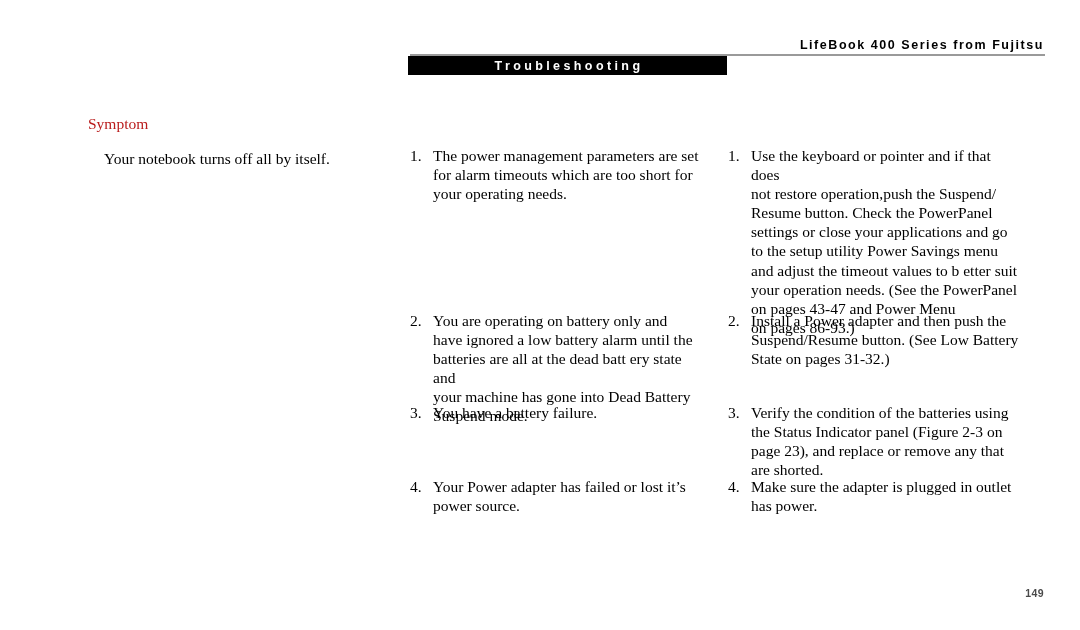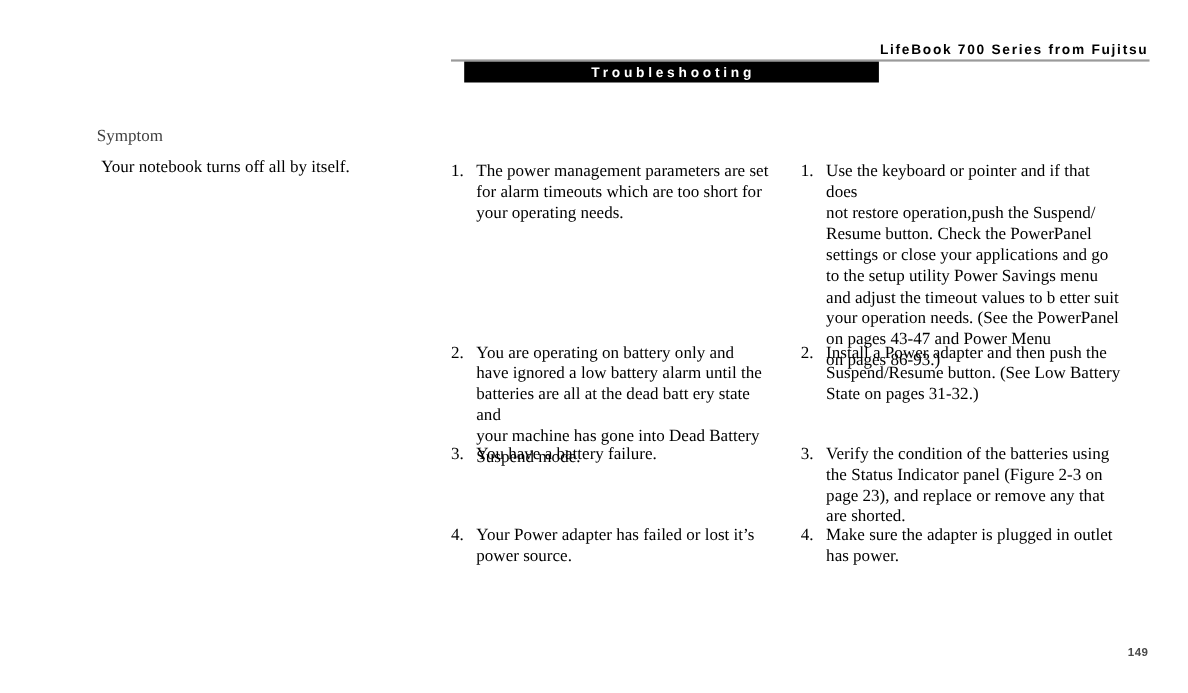--- a/index.html
+++ b/index.html
@@ -40,23 +40,23 @@
     position: absolute;
     left: 410px;
     top: 54px;
     width: 635px;
     height: 2px;
     background: #9a9a9a;
   }
 
   .chapter-banner {
     position: absolute;
-    left: 422px;
+    left: 408px;
     top: 56px;
-    width: 377px;
+    width: 319px;
     height: 19px;
     background: #000000;
     display: flex;
     align-items: center;
     justify-content: center;
   }
   .chapter-banner-label {
     font-family: "Liberation Sans", sans-serif;
     font-weight: bold;
     font-size: 12.5px;
@@ -72,30 +72,30 @@
     top: 114px;
   }
   .col-symptom   { left: 88px;  width: 300px; }
   .col-cause     { left: 410px; width: 290px; }
   .col-solution  { left: 728px; width: 295px; }
 
   .col-heading {
     font-family: "Liberation Serif", serif;
     font-size: 15.5px;
     line-height: 19px;
-    color: #404040;
+    color: #b91c1c;
     margin: 0 0 9px 0;
     white-space: nowrap;
   }
 
   .plain-entry {
     font-family: "Liberation Serif", serif;
     font-size: 15.5px;
     line-height: 19px;
-    margin: 4px;
+    margin: 16px;
   }
 
   
   .num-item {
     position: absolute;
     left: 0;
     display: flex;
     align-items: flex-start;
     font-family: "Liberation Serif", serif;
     font-size: 15.5px;
@@ -122,21 +122,21 @@
     letter-spacing: 0.4px;
     color: #4a4a4a;
     margin-left: 37px;
   }
 </style>
 </head>
 <body>
 
 <div class="page">
 
-  <div class="running-head">LifeBook 700 Series from Fujitsu</div>
+  <div class="running-head">LifeBook 400 Series from Fujitsu</div>
 
   <div class="header-rule"></div>
 
   <div class="chapter-banner">
     <span class="chapter-banner-label">Troubleshooting</span>
   </div>
 
   <div class="col col-symptom">
     <div class="col-heading">Symptom</div>
     <div class="plain-entry">Your notebook turns off all by itself.</div>

